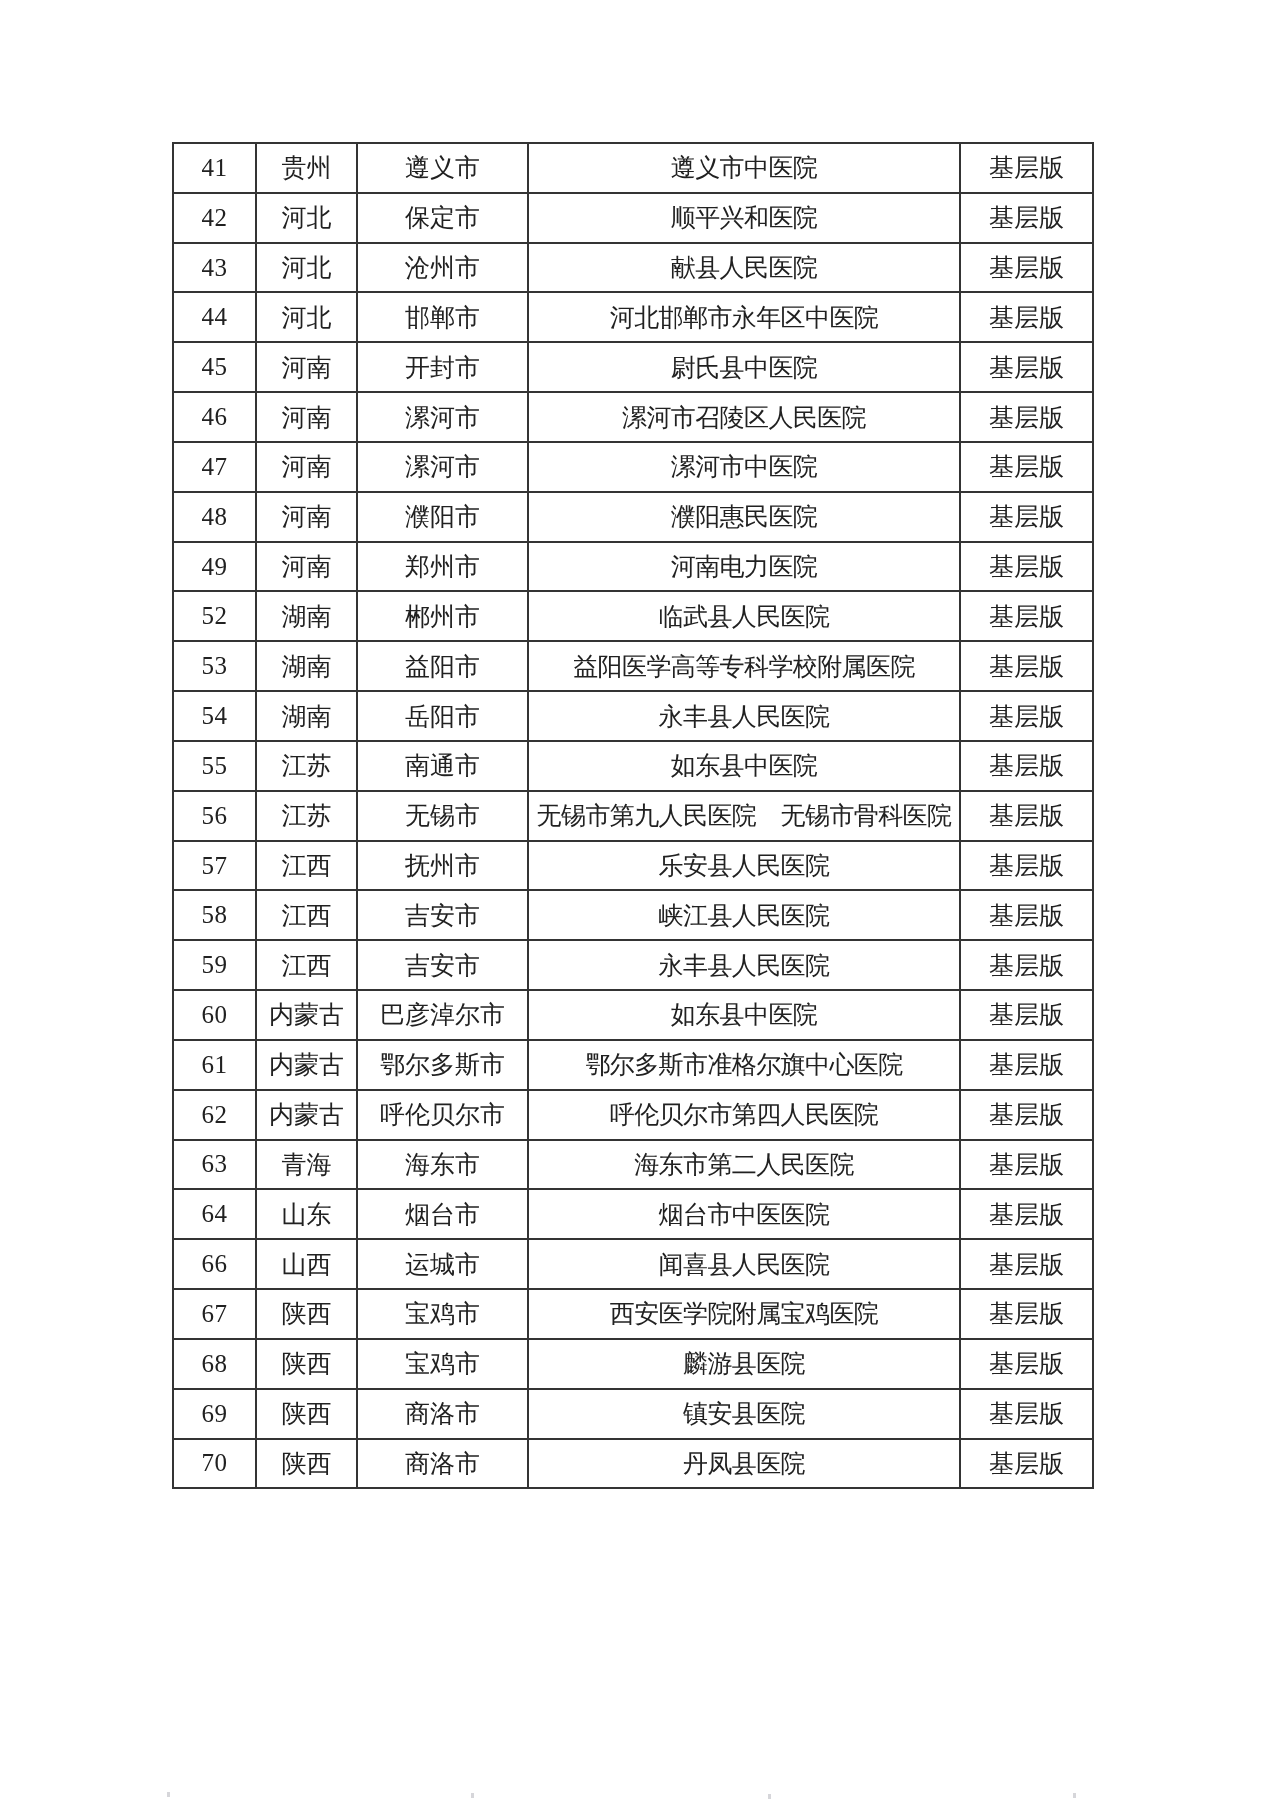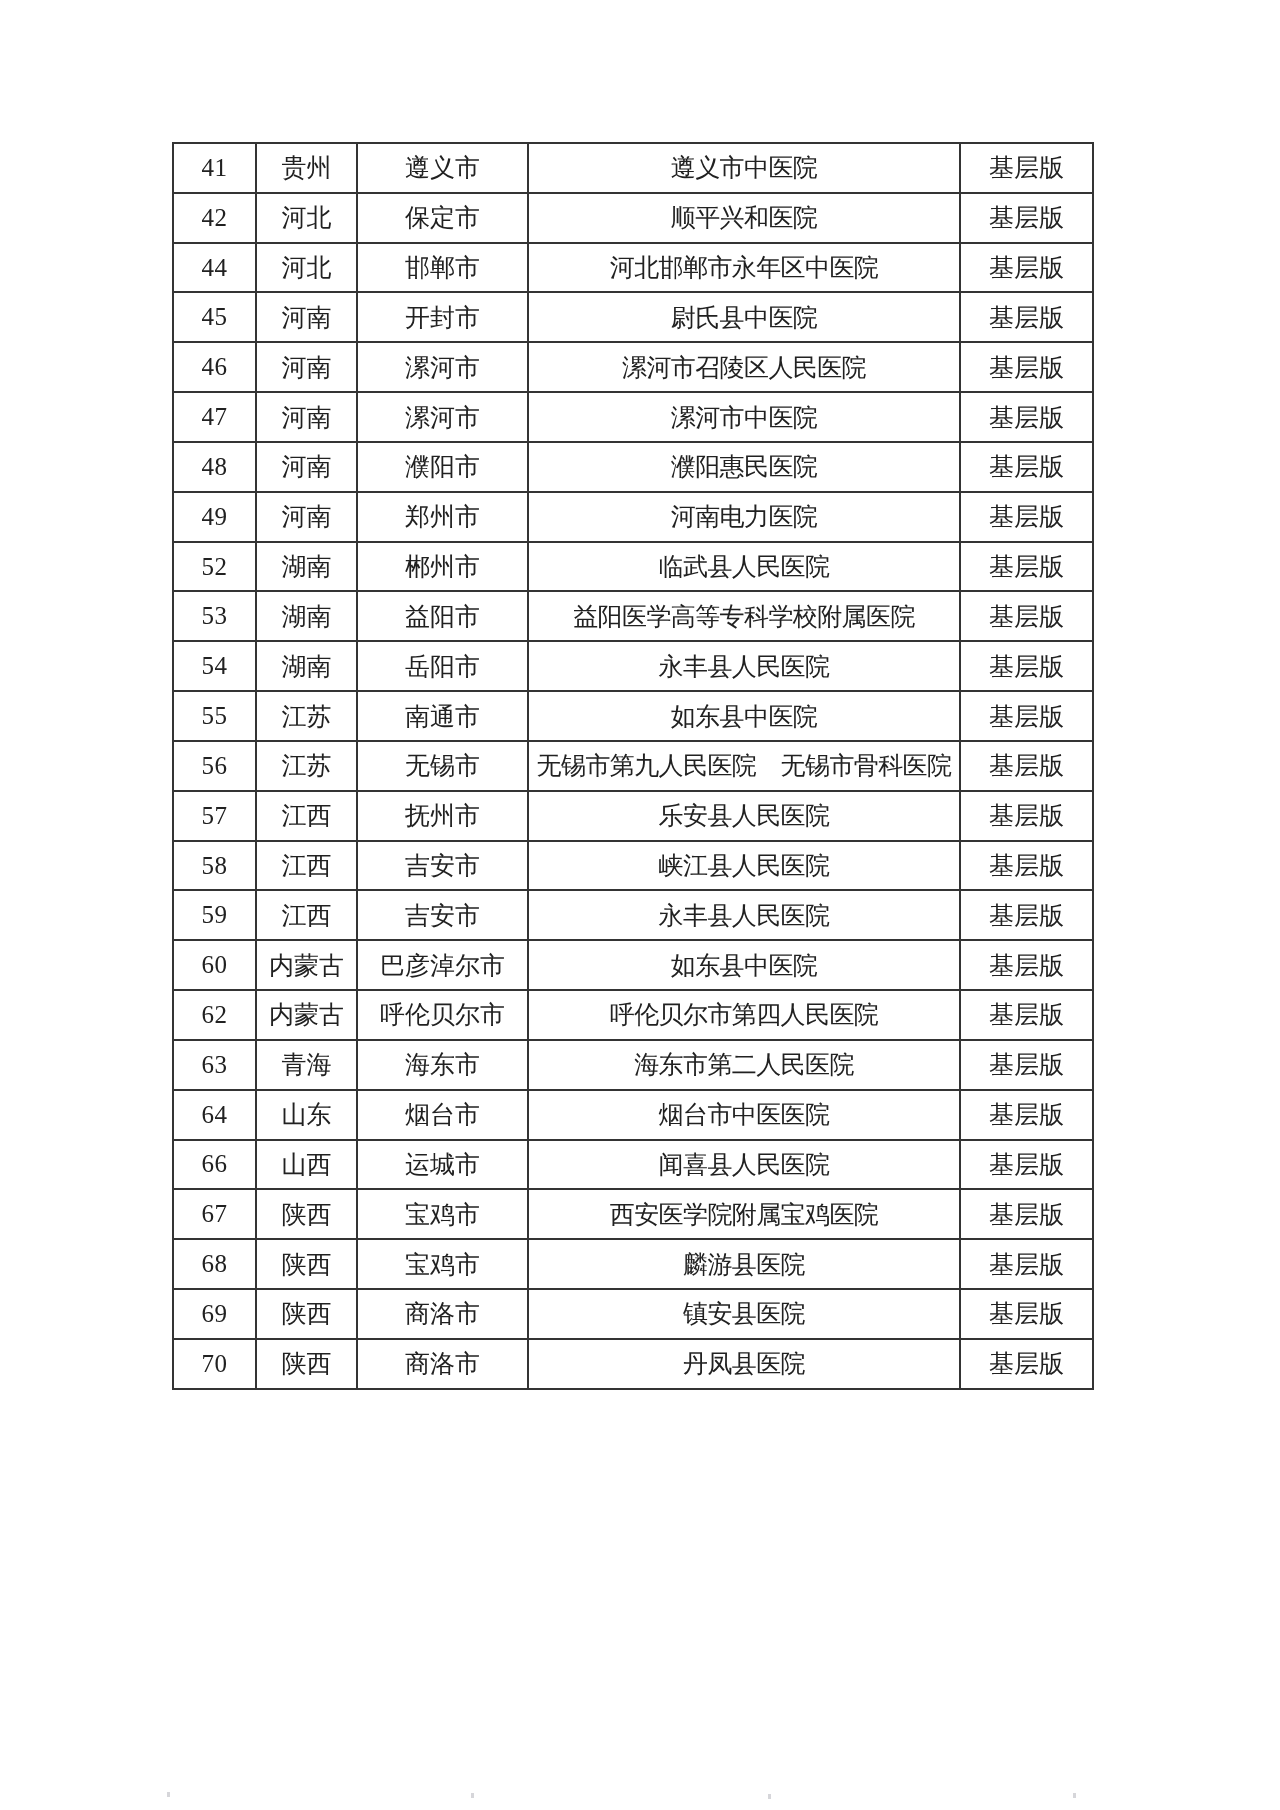--- a/index.html
+++ b/index.html
@@ -83,20 +83,27 @@
           <td class="c-edition">基层版</td>
         </tr>
         <tr>
           <td class="c-no">42</td>
           <td class="c-province">河北</td>
           <td class="c-city">保定市</td>
           <td class="c-hospital">顺平兴和医院</td>
           <td class="c-edition">基层版</td>
         </tr>
         <tr>
+          <td class="c-no">43</td>
+          <td class="c-province">河北</td>
+          <td class="c-city">沧州市</td>
+          <td class="c-hospital">献县人民医院</td>
+          <td class="c-edition">基层版</td>
+        </tr>
+        <tr>
           <td class="c-no">44</td>
           <td class="c-province">河北</td>
           <td class="c-city">邯郸市</td>
           <td class="c-hospital">河北邯郸市永年区中医院</td>
           <td class="c-edition">基层版</td>
         </tr>
         <tr>
           <td class="c-no">45</td>
           <td class="c-province">河南</td>
           <td class="c-city">开封市</td>
@@ -188,20 +195,27 @@
           <td class="c-edition">基层版</td>
         </tr>
         <tr>
           <td class="c-no">60</td>
           <td class="c-province">内蒙古</td>
           <td class="c-city">巴彦淖尔市</td>
           <td class="c-hospital">如东县中医院</td>
           <td class="c-edition">基层版</td>
         </tr>
         <tr>
+          <td class="c-no">61</td>
+          <td class="c-province">内蒙古</td>
+          <td class="c-city">鄂尔多斯市</td>
+          <td class="c-hospital">鄂尔多斯市准格尔旗中心医院</td>
+          <td class="c-edition">基层版</td>
+        </tr>
+        <tr>
           <td class="c-no">62</td>
           <td class="c-province">内蒙古</td>
           <td class="c-city">呼伦贝尔市</td>
           <td class="c-hospital">呼伦贝尔市第四人民医院</td>
           <td class="c-edition">基层版</td>
         </tr>
         <tr>
           <td class="c-no">63</td>
           <td class="c-province">青海</td>
           <td class="c-city">海东市</td>

